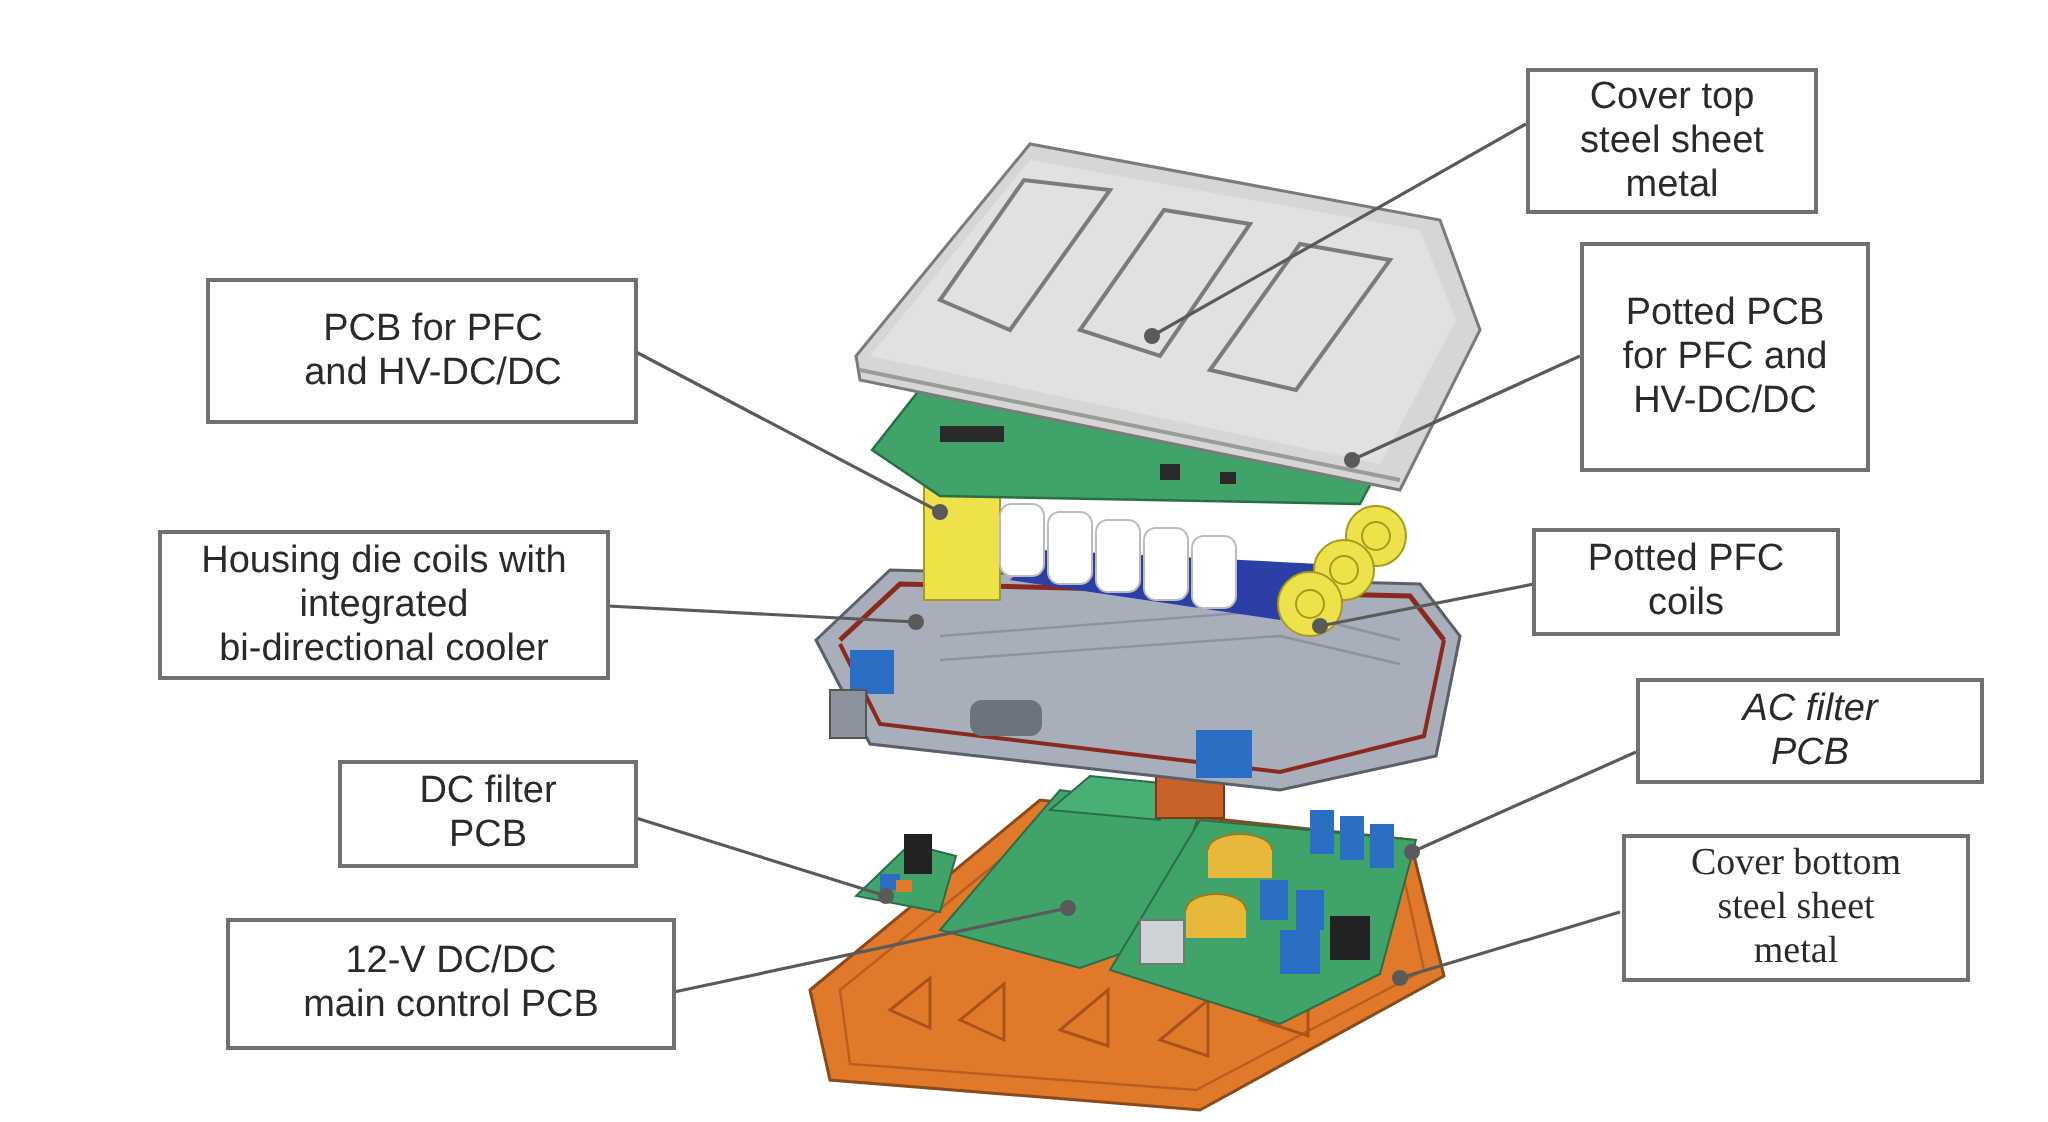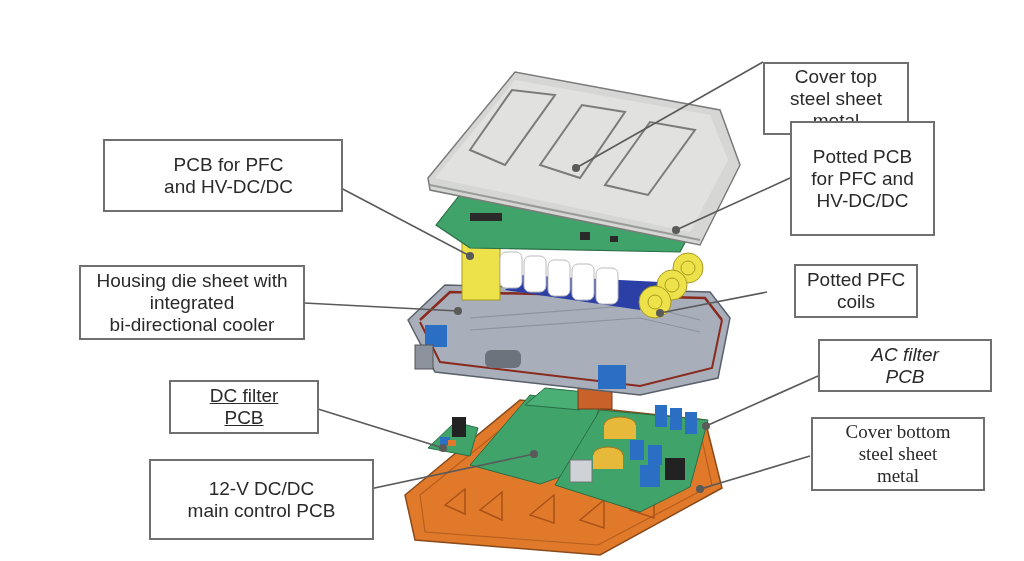--- a/index.html
+++ b/index.html
@@ -118,34 +118,34 @@
     <circle cx="470" cy="256" r="4"></circle>
     <circle cx="458" cy="311" r="4"></circle>
     <circle cx="660" cy="313" r="4"></circle>
     <circle cx="706" cy="426" r="4"></circle>
     <circle cx="443" cy="448" r="4"></circle>
     <circle cx="700" cy="489" r="4"></circle>
     <circle cx="534" cy="454" r="4"></circle>
   </g>
 </svg>
 
-<div class="callout" style="left:763px;top:34px;width:146px;height:73px;margin-top:28px;">Cover top
+<div class="callout" style="left:763px;top:34px;width:146px;height:73px;">Cover top
 steel sheet
 metal</div>
 <div class="callout" style="left:790px;top:121px;width:145px;height:115px;">Potted PCB
 for PFC and
 HV-DC/DC</div>
-<div class="callout" style="left:103px;top:139px;width:240px;height:73px;padding-left:17px;">PCB for PFC
+<div class="callout" style="left:103px;top:139px;width:216px;height:73px;padding-left:17px;">PCB for PFC
 and HV-DC/DC</div>
-<div class="callout" style="left:79px;top:265px;width:226px;height:75px;">Housing die sheet with
+<div class="callout" style="left:79px;top:265px;width:226px;height:75px;">Housing die coils with
 integrated
 bi-directional cooler</div>
-<div class="callout" style="left:766px;top:264px;width:124px;height:54px;margin-left:28px;">Potted PFC
+<div class="callout" style="left:766px;top:264px;width:154px;height:54px;">Potted PFC
 coils</div>
 <div class="callout" style="left:818px;top:339px;width:174px;height:53px;font-style:italic;">AC filter
 PCB</div>
-<div class="callout" style="left:169px;top:380px;width:150px;height:54px;text-decoration:underline;">DC filter
+<div class="callout" style="left:169px;top:380px;width:150px;height:54px;">DC filter
 PCB</div>
 <div class="callout" style="left:811px;top:417px;width:174px;height:74px;font-family:Liberation Serif, serif;">Cover bottom
 steel sheet
 metal</div>
-<div class="callout" style="left:113px;top:459px;width:225px;height:81px;margin-left:36px;">12-V DC/DC
+<div class="callout" style="left:113px;top:459px;width:225px;height:66px;">12-V DC/DC
 main control PCB</div>
 
 </body></html>

